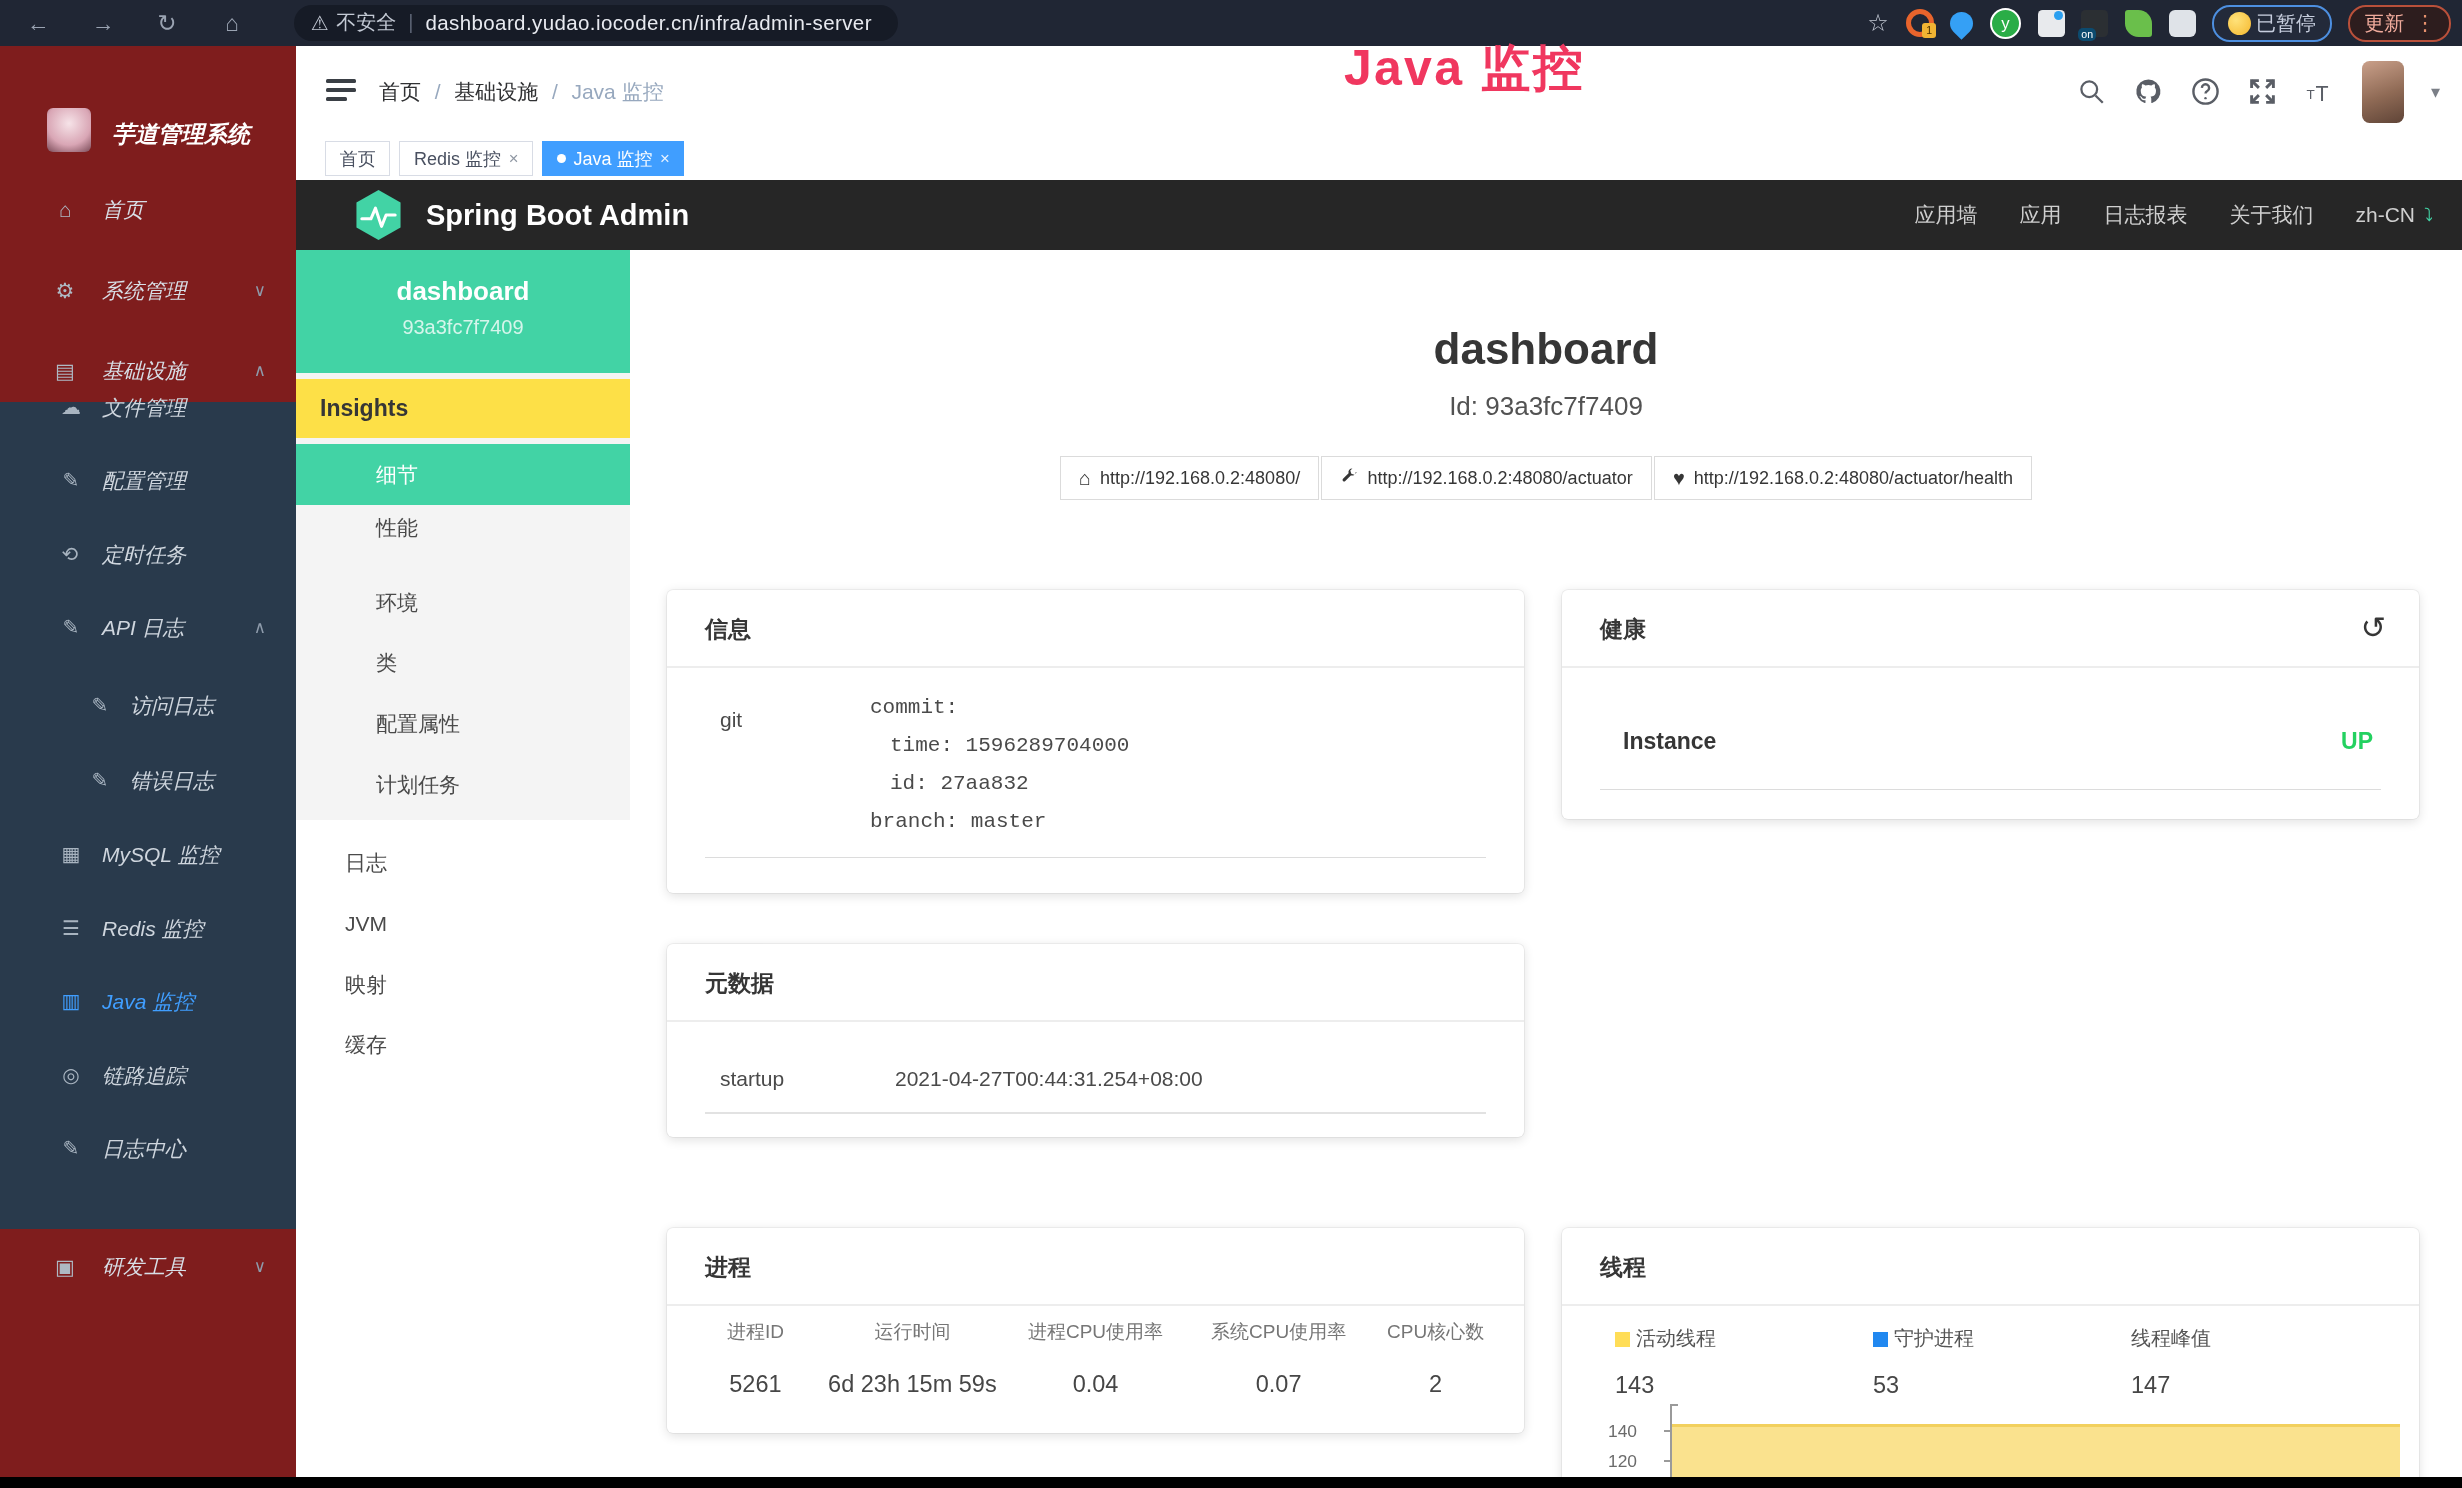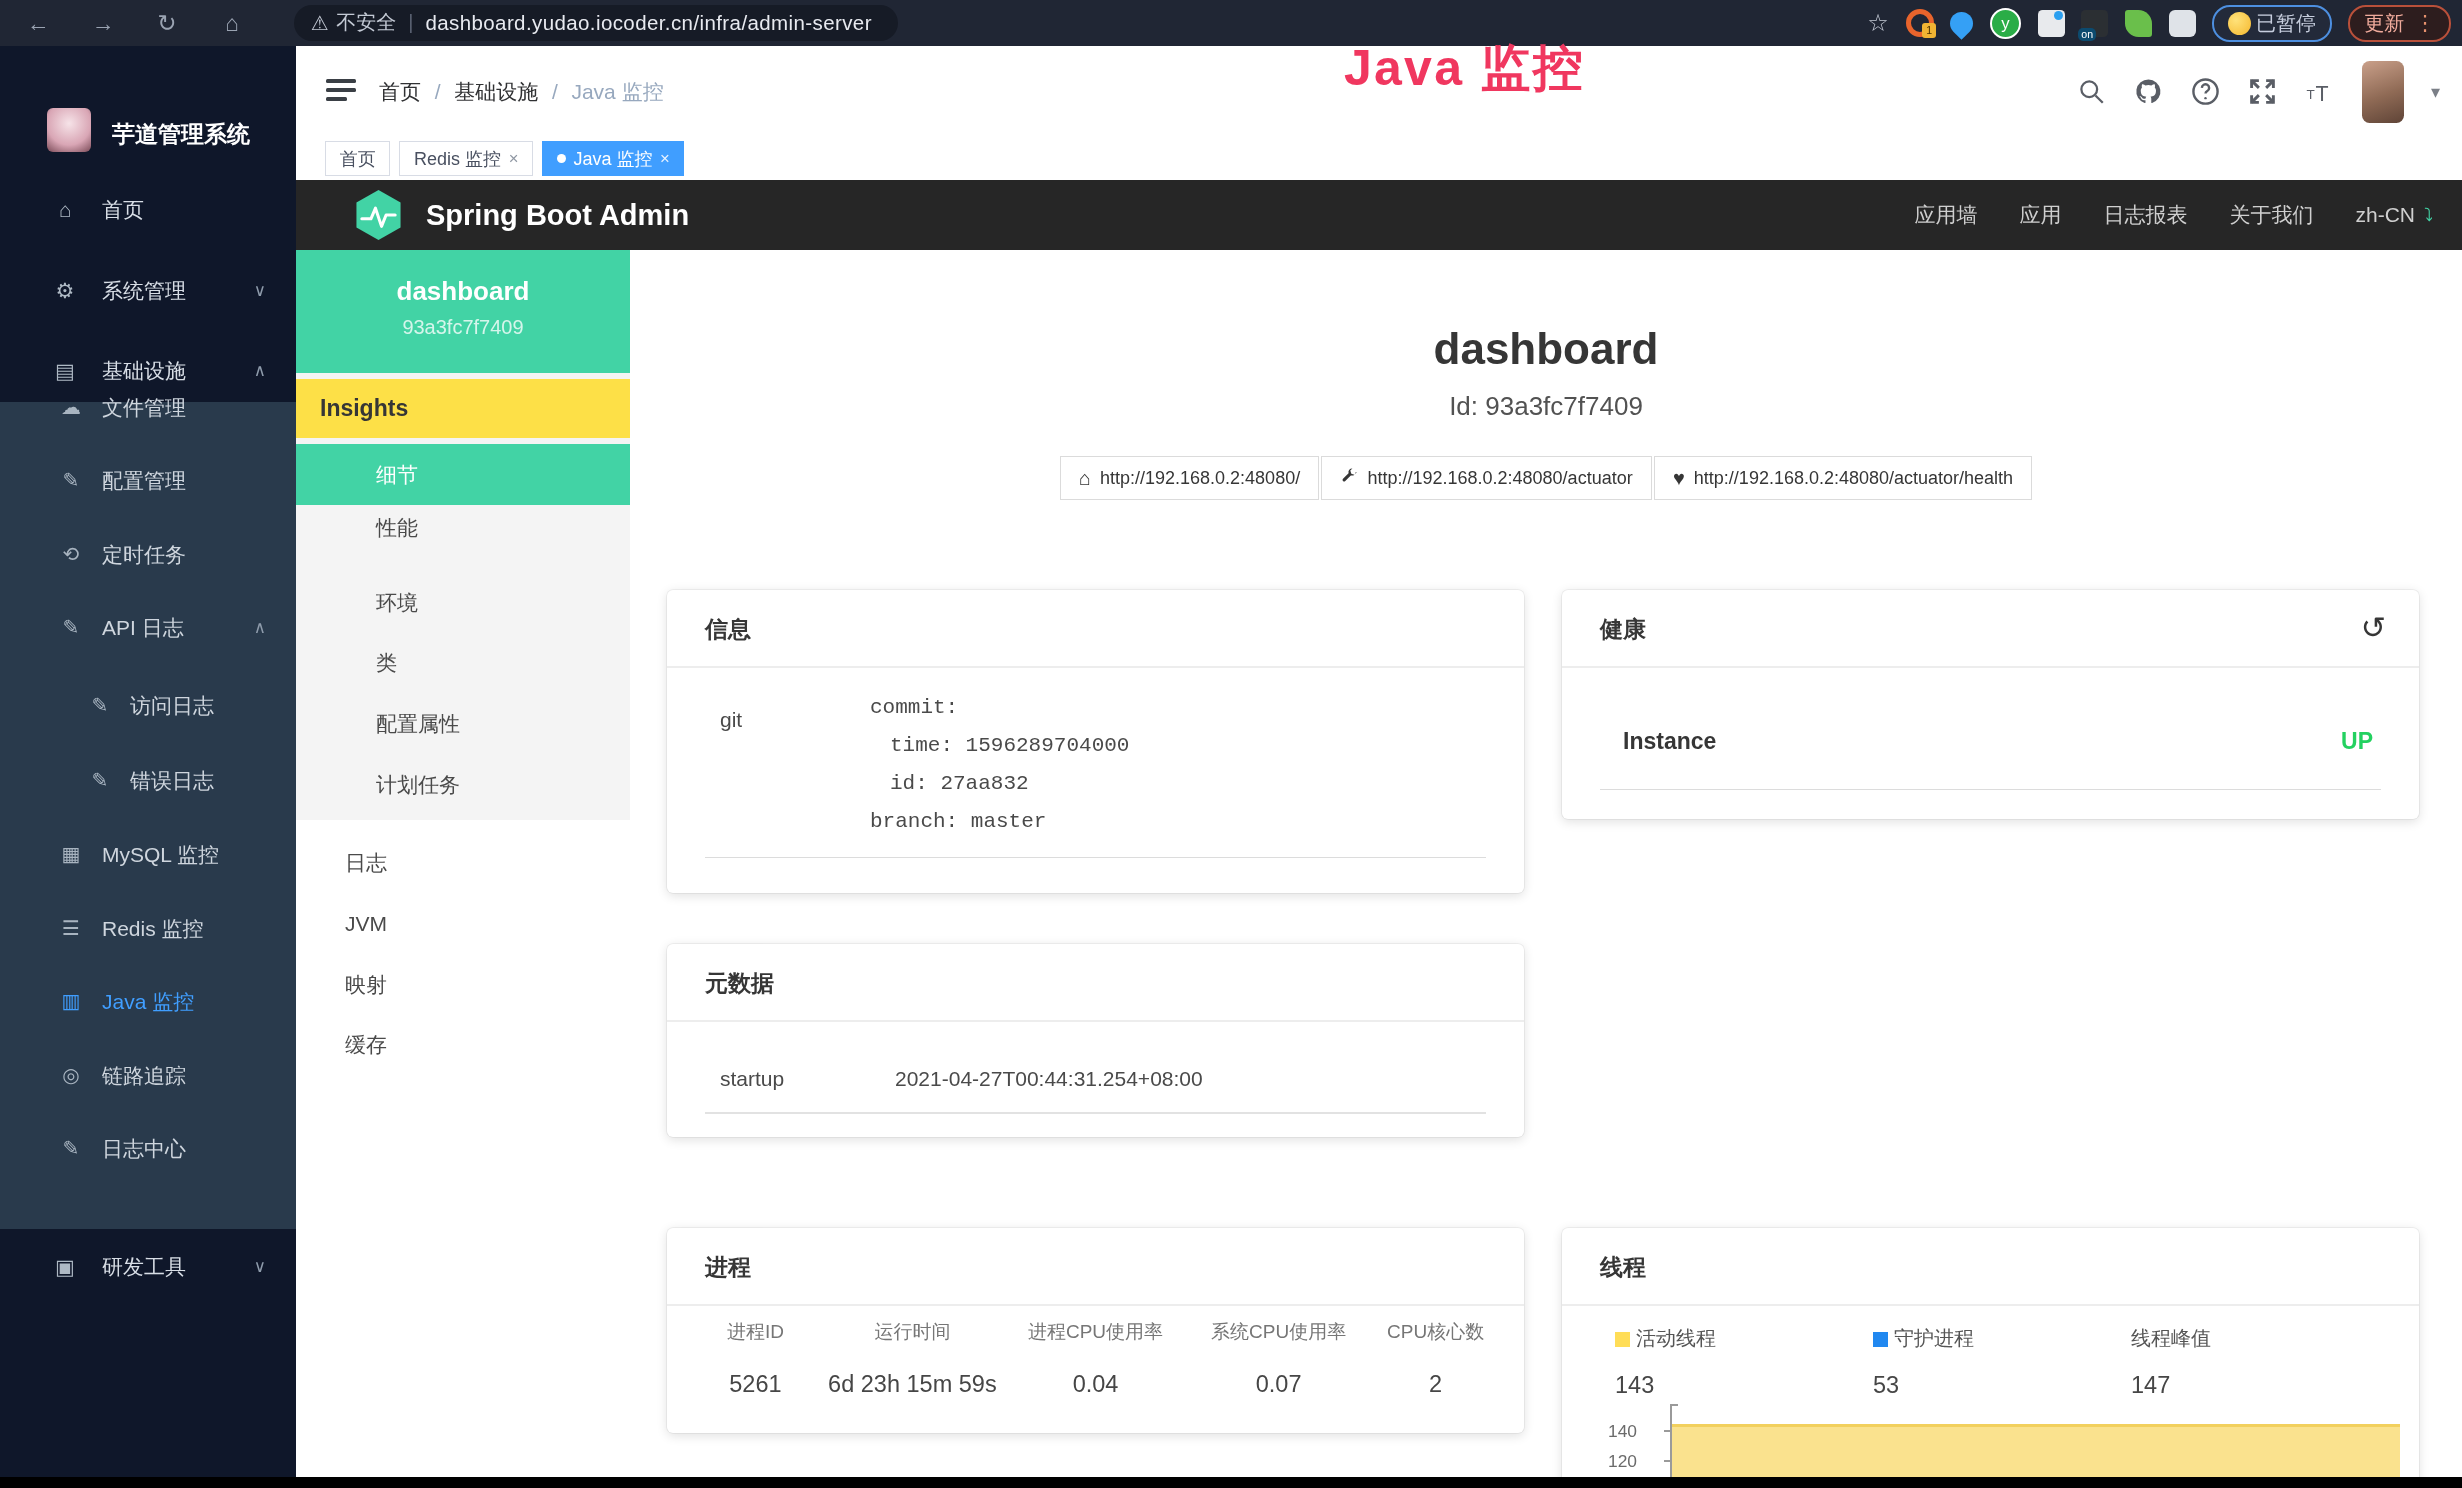--- a/index.html
+++ b/index.html
@@ -29,21 +29,21 @@
   .exti.onsw .on{position:absolute;left:-3px;bottom:-4.6px;background:#0c4a6e;color:#fff;font-size:10.6px;padding:0.8px 3px;border-radius:5px;text-align:right;}
   .exti.leaf{background:#6abf4b;border-radius:3px 13.7px 3px 13.7px;}
   .exti.puzzle{background:#dfe3e8;border-radius:6px;}
   .pillbtn{height:33px;border-radius:18px;display:flex;align-items:center;font-size:20px;padding:0 13.7px;}
   .paused{border:2.3px solid #4d8fe0;color:#c7cede;background:#232a3a;gap:5px;}
   .emoji{width:23px;height:23px;border-radius:50%;background:radial-gradient(circle at 35% 35%,#ffe27a,#f5b82e);position:relative;}
   .update{border:2.3px solid #b9503a;color:#f0ab9c;background:#2d1d1e;gap:10.6px;}
   .kebab{color:#e8926e;font-size:21px;}
 
   
-  .sidebar{position:absolute;left:0;top:46px;width:324px;height:1432px;background:#0f172a;}
+  .sidebar{position:absolute;left:0;top:46px;width:324px;height:1432px;background:#7f1d1d;font-style:italic;}
   .sidebar .logo{position:absolute;left:47px;top:62px;width:44px;height:44px;border-radius:6px;
         background:radial-gradient(circle at 50% 35%,#f6e3e8,#d9a6b5 60%,#7a4a57);}
   .sidebar .brand{position:absolute;left:112px;top:73px;font-size:23px;font-weight:bold;color:#fff;}
   .sitem{position:absolute;left:0;width:296px;height:67px;line-height:67px;color:#d8dee6;font-size:21px;cursor:pointer;}
   .sitem .ic{position:absolute;left:50px;width:30px;text-align:center;font-size:21px;color:#aeb9c4;}
   .sitem .lb{position:absolute;left:102px;}
   .sitem .chev{position:absolute;right:30px;font-size:16.7px;color:#8e9bab;}
   .submenuband{position:absolute;left:0;top:356px;width:296px;height:827px;background:#293a4c;}
   .ssub{position:absolute;left:0;width:296px;height:73px;line-height:73px;color:#cfd6de;font-size:21px;cursor:pointer;}
   .ssub .ic{position:absolute;left:56px;width:30px;text-align:center;font-size:20px;color:#a8b4c0;}

